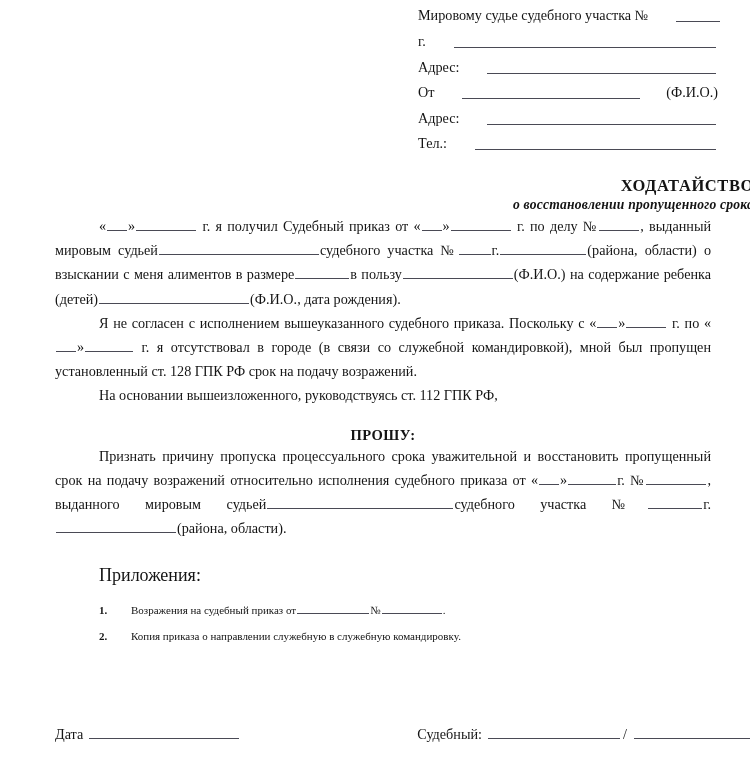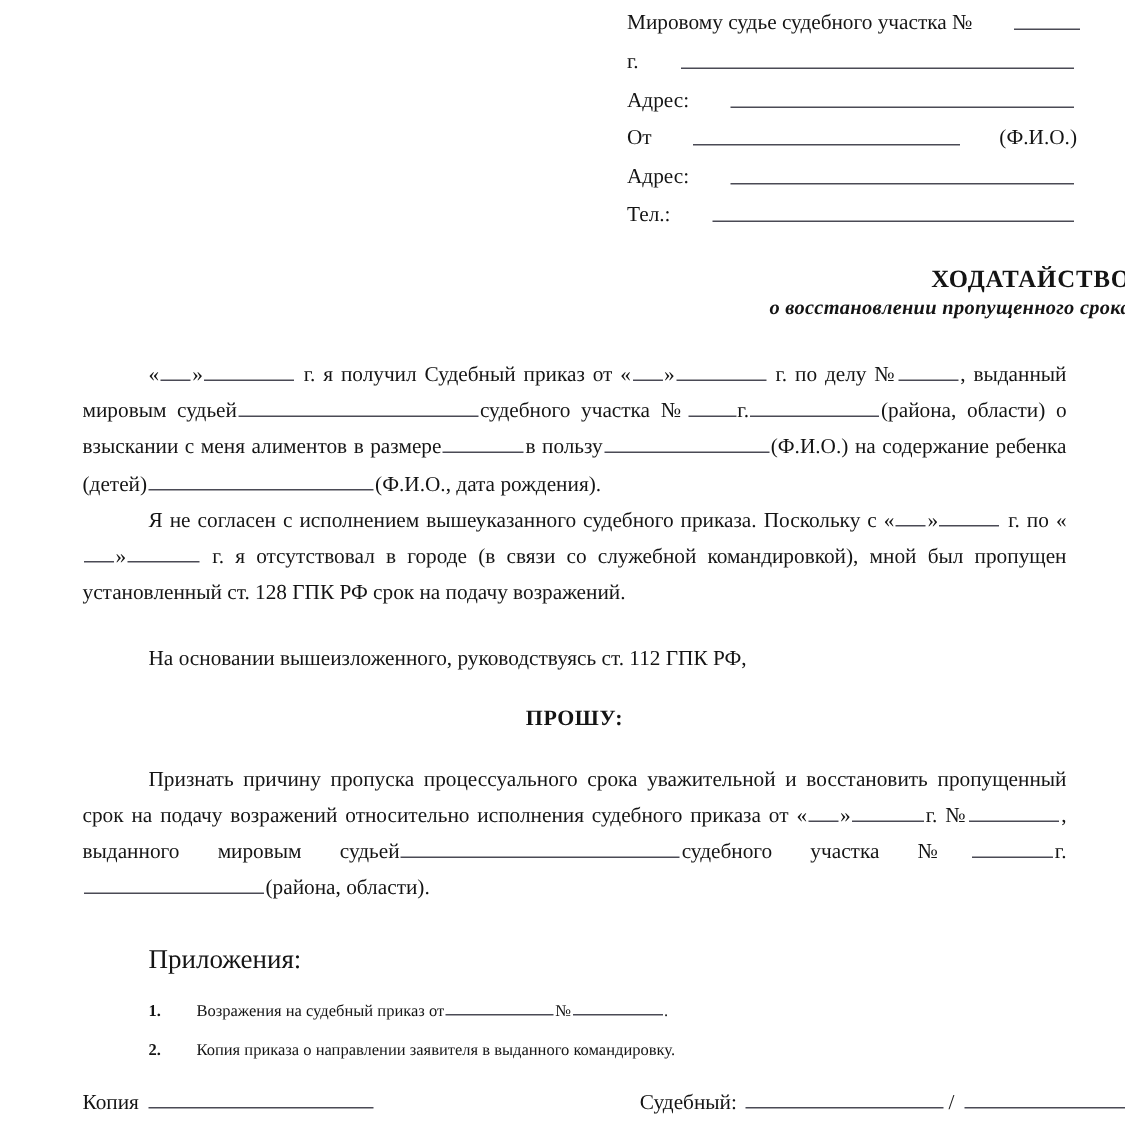--- a/index.html
+++ b/index.html
@@ -27,21 +27,21 @@
 
   
   .header-block {
     position: absolute;
     top: 8px;
     left: 418px;
     width: 300px;
   }
   .hdr-row {
     display: flex;
-    align-items: flex-start;
+    align-items: flex-end;
     font-size: 14.2px;
     line-height: 14px;
     margin-bottom: 11.5px;
     white-space: nowrap;
     gap: 24px;
   }
   .hdr-label { flex: 0 0 auto; }
   .hdr-tail  { flex: 0 0 auto; }
   .fill {
     flex: 1 1 auto;
@@ -71,34 +71,34 @@
     font-weight: bold;
     line-height: 18px;
     margin-top: 1px;
     letter-spacing: 0.2px;
     font-style: italic;
   }
 
   
   .body-area {
     position: absolute;
-    top: 238px;
+    top: 214px;
     left: 55px;
     width: 656px;
   }
   p.para {
     margin: 0;
     font-size: 14.2px;
     line-height: 24.2px;
     text-align: justify;
     text-align-last: left;
     text-indent: 44px;
   }
   p.gap-1 { }
-  p.gap-2 { margin-top: 20px; }
+  p.gap-2 { }
 
   
   .u {
     display: inline-block;
     border-bottom: 1px solid #4a4a55;
     vertical-align: baseline;
     height: 12px;
     margin: 0 1px;
   }
   .u.w20  { width: 20px; }
@@ -234,28 +234,28 @@
     <p class="para gap-2"><span>На основании вышеизложенного, руководствуясь ст. 112 ГПК РФ,</span></p>
 
     <div class="proshu">ПРОШУ:</div>
 
     <p class="para gap-2"><span>Признать причину пропуска процессуального срока уважительной и восстановить пропущенный срок на подачу возражений относительно исполнения судебного приказа от «</span><span class="u w20"></span><span>»</span><span class="u w48"></span><span>г. №</span><span class="u w60"></span><span>, выданного мировым судьей</span><span class="u w186"></span><span>судебного участка №</span><span class="u w54"></span><span>г.</span><span class="u w120"></span><span>(района, области).</span></p>
 
     <div class="attach-title">Приложения:</div>
 
     <ol class="attach-list">
       <li><span>Возражения на судебный приказ от</span><span class="u w72"></span><span>№</span><span class="u w60"></span><span>.</span></li>
-      <li><span>Копия приказа о направлении заявителя в  выданного командировку.</span></li>
+      <li><span>Копия приказа о направлении служебную в  служебную командировку.</span></li>
     </ol>
 
   </div>
 
   <div class="footer">
     <div class="foot-date">
-      <span>Копия</span>
+      <span>Дата</span>
       <span class="fline d"></span>
     </div>
     <div class="foot-sign">
       <span>Судебный:</span>
       <span class="fline s1"></span>
       <span class="slash">/</span>
       <span class="fline s2"></span>
       <span class="slash">/</span>
     </div>
   </div>

